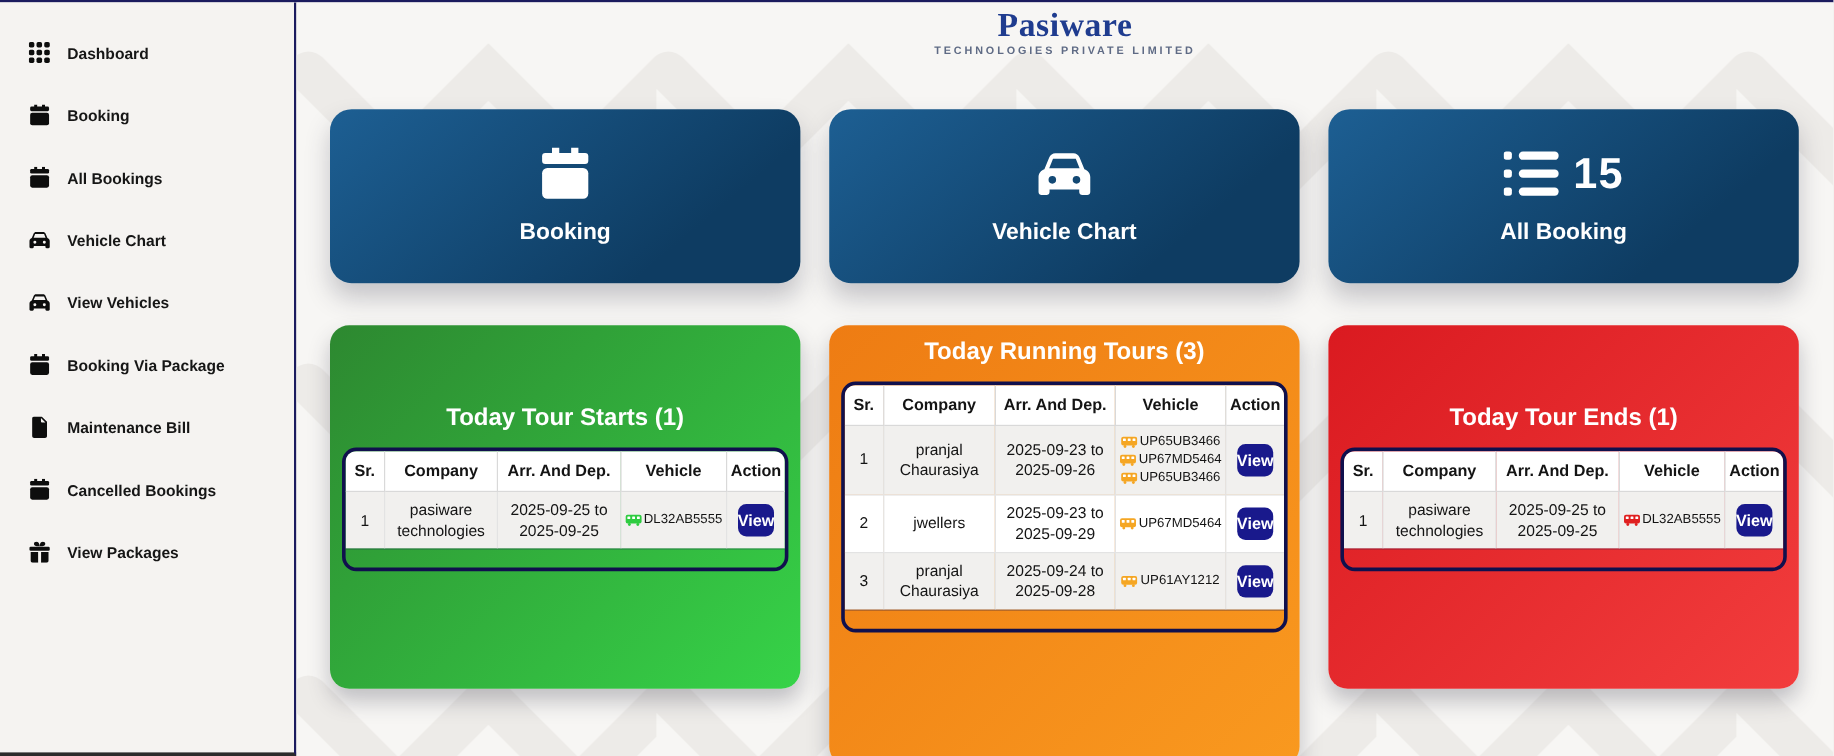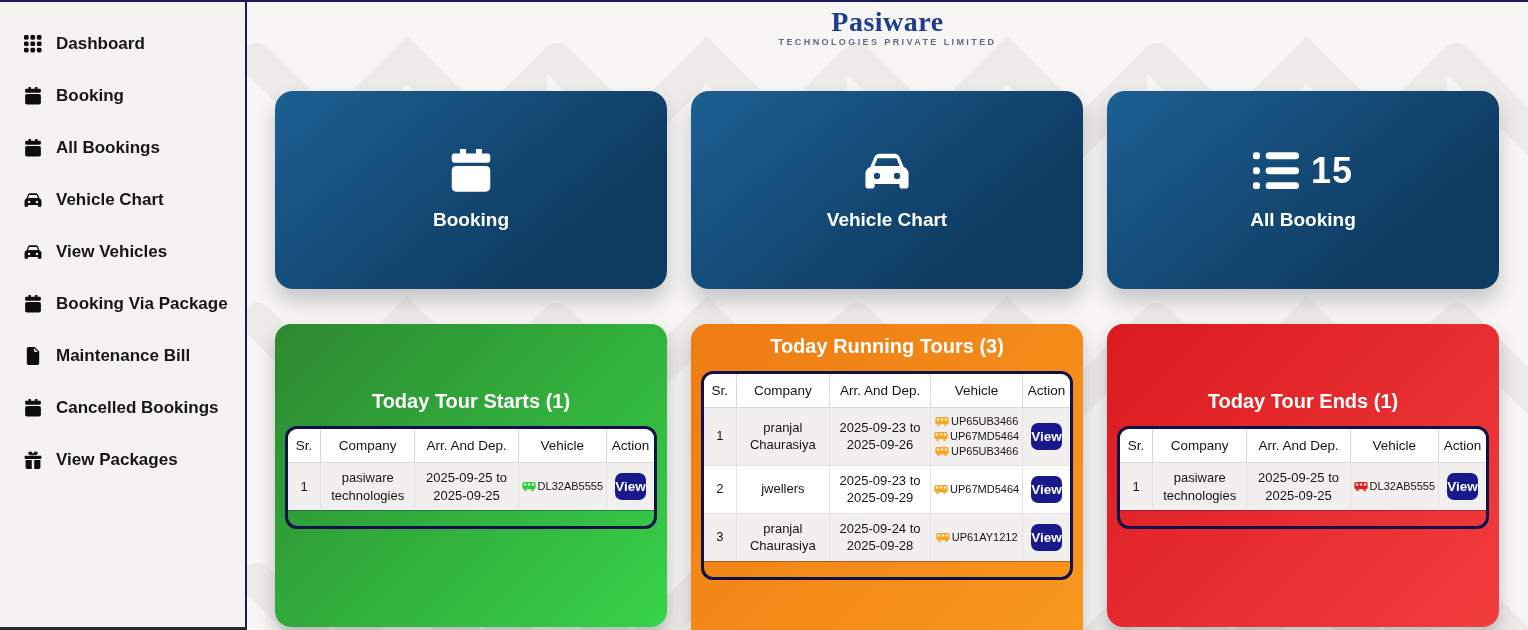--- a/index.html
+++ b/index.html
@@ -5,56 +5,56 @@
   * { box-sizing: border-box; }
   html,body { margin:0; padding:0; width:1528px; height:630px; overflow:hidden;
     font-family:"Liberation Sans", sans-serif; background:#f1efed; }
   .app { display:flex; width:1528px; height:630px; border-top:2px solid #1b1b5e; }
 
   
   .sidebar { width:247px; min-width:247px; background:#f5f3f1;
     border-right:2px solid #1b1b5e; border-bottom:3px solid #2b2b2b;
     padding-top:16px; overflow:hidden; }
   .side-item { display:flex; align-items:center; gap:14px; height:52px;
-    padding-left:24px; font-size:17px; font-weight:700; color:#161616; cursor:pointer; }
+    padding-left:24px; font-size:13px; font-weight:700; color:#161616; cursor:pointer; }
   .s-icon { width:18px; height:18px; display:flex; align-items:center; }
   .s-icon svg { width:18px; height:18px; fill:#0d0d0d; display:block; }
 
   
   .main { flex:1; position:relative; background:#f7f6f4; overflow:hidden; }
   .watermark { position:absolute; left:0; top:0; width:100%; height:100%; z-index:0; }
   .content { position:relative; z-index:1; }
 
   .logo-wrap { text-align:center; padding-top:6px; line-height:1; }
   .logo-name { font-family:"Liberation Serif", serif; font-weight:700; font-size:28px;
     color:#1f3c8f; letter-spacing:0.5px; }
   .logo-tag { font-size:9px; font-weight:700; letter-spacing:2.4px; color:#5f6b85; margin-top:2px; }
 
   
   .stat-row { display:flex; gap:24px; margin:44px 29px 0 28px; }
-  .stat-card { flex:1; height:198px; border-radius:18px; color:#fff; cursor:pointer;
+  .stat-card { flex:1; height:145px; border-radius:18px; color:#fff; cursor:pointer;
     display:flex; flex-direction:column; align-items:center; justify-content:center; gap:16px;
     box-shadow:0 12px 20px rgba(50,50,70,.25); }
   .stat-icon-row { display:flex; align-items:center; gap:12px; }
   .stat-icon-row svg { width:46px; height:44px; fill:#fff; display:block; }
   .stat-count { font-size:36px; font-weight:700; letter-spacing:1px; }
   .stat-label { font-size:19px; font-weight:700; }
 
   
   .tour-row { display:flex; gap:24px; margin:35px 29px 0 28px; align-items:flex-start; }
   .tour-card { flex:1; border-radius:16px; color:#fff; padding:0 10px;
     display:flex; flex-direction:column; box-shadow:0 10px 18px rgba(50,50,70,.28); }
   .t-green, .t-red { height:303px; }
   .t-orange { height:367px; }
   .tour-title { text-align:center; font-size:20px; font-weight:700; margin:0; }
   .t-green .tour-title, .t-red .tour-title { margin-top:66px; }
   .t-orange .tour-title { margin-top:11px; }
   .tbl-wrap { border:3px solid #10104d; border-radius:12px; overflow:hidden; margin-top:13px; }
   table { width:100%; border-collapse:collapse; background:transparent; color:#141414; }
-  thead th { background:#fff; font-weight:400; font-size:13.5px; padding:9px 3px; text-align:center;
+  thead th { background:#fff; font-weight:700; font-size:13.5px; padding:9px 3px; text-align:center;
     border-right:1px solid #d9d9d9; border-bottom:1px solid #d9d9d9; }
   thead th:last-child { border-right:none; }
   tbody td { padding:6px 3px; text-align:center; font-size:13px; line-height:1.35;
     border-right:1px solid #e3e3e3; border-bottom:1px solid #e3e3e3; }
   tbody td:last-child { border-right:none; }
   tbody tr:nth-child(odd) td { background:#f1f0ee; }
   tbody tr:nth-child(even) td { background:#ffffff; }
   tbody tr:last-child td { border-bottom:none; }
   .tbl-footer { height:16px; border-top:1px solid rgba(16,16,77,.35); }
   col.c-sr { width:9%; } col.c-co { width:26%; } col.c-dt { width:29%; }

